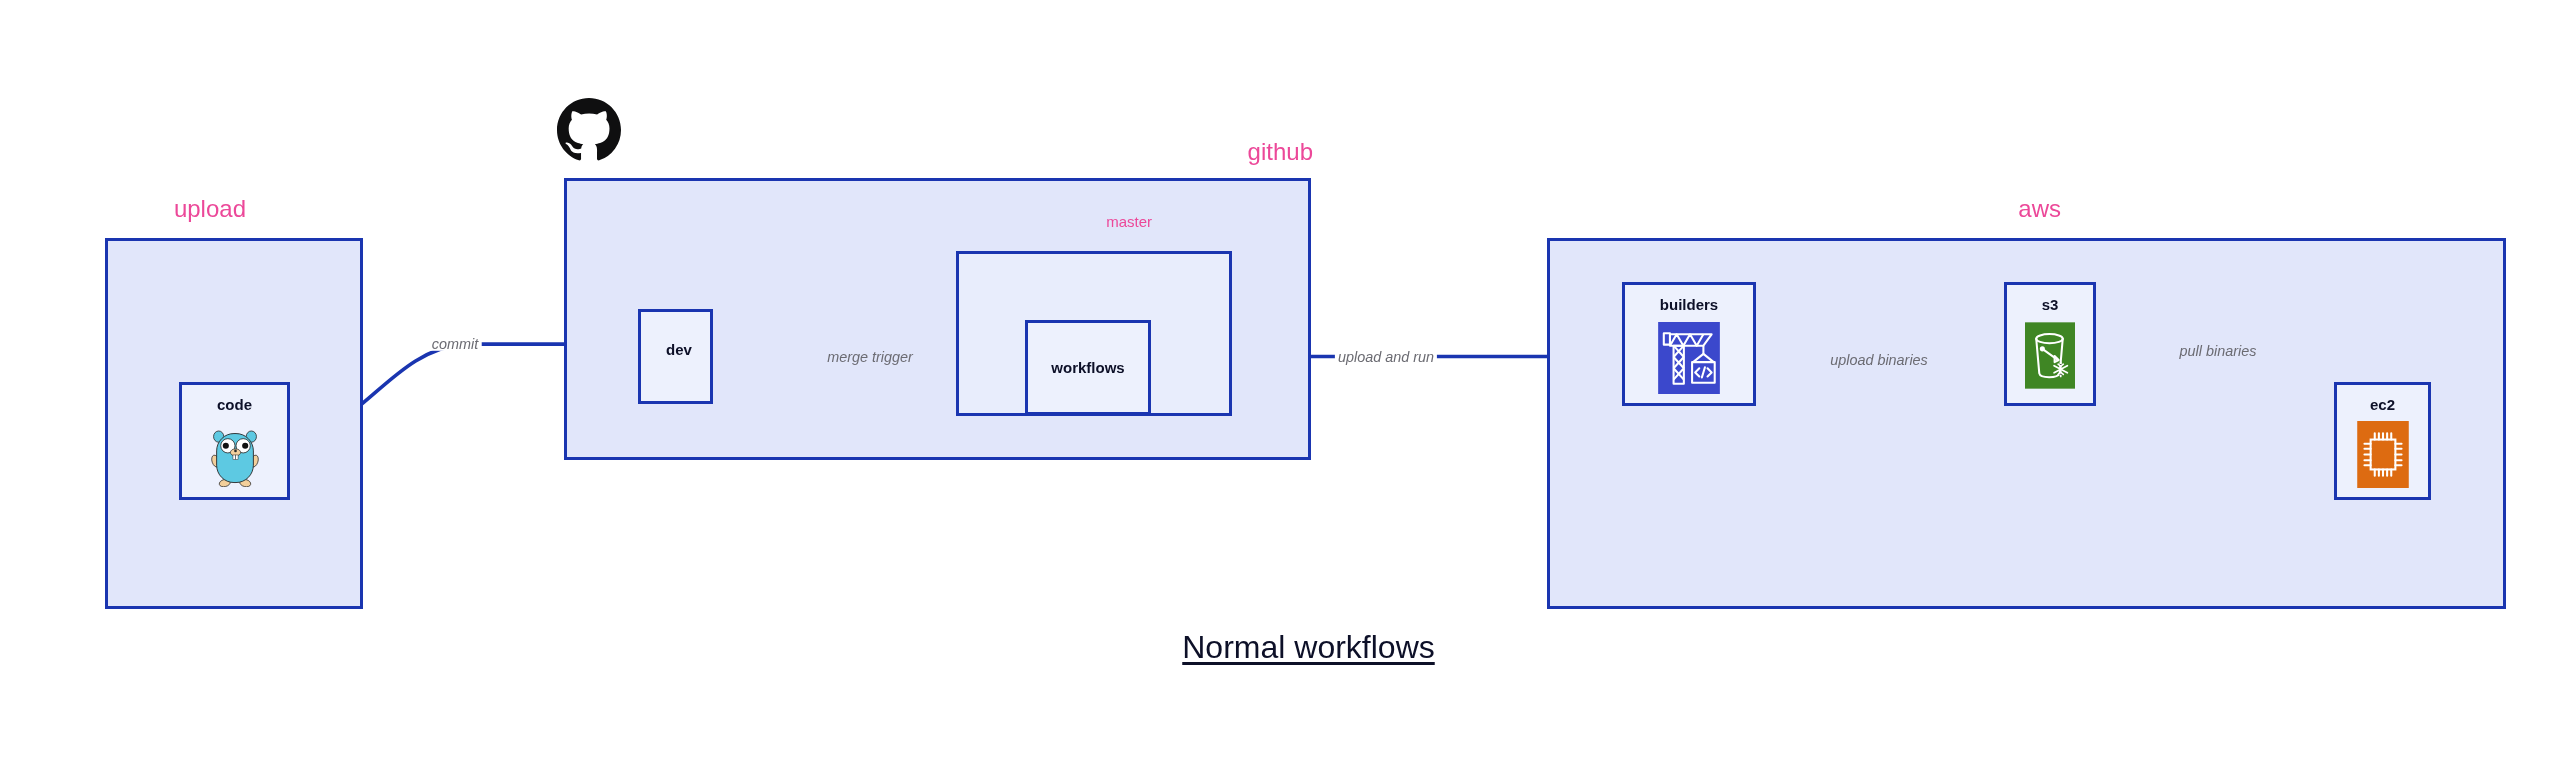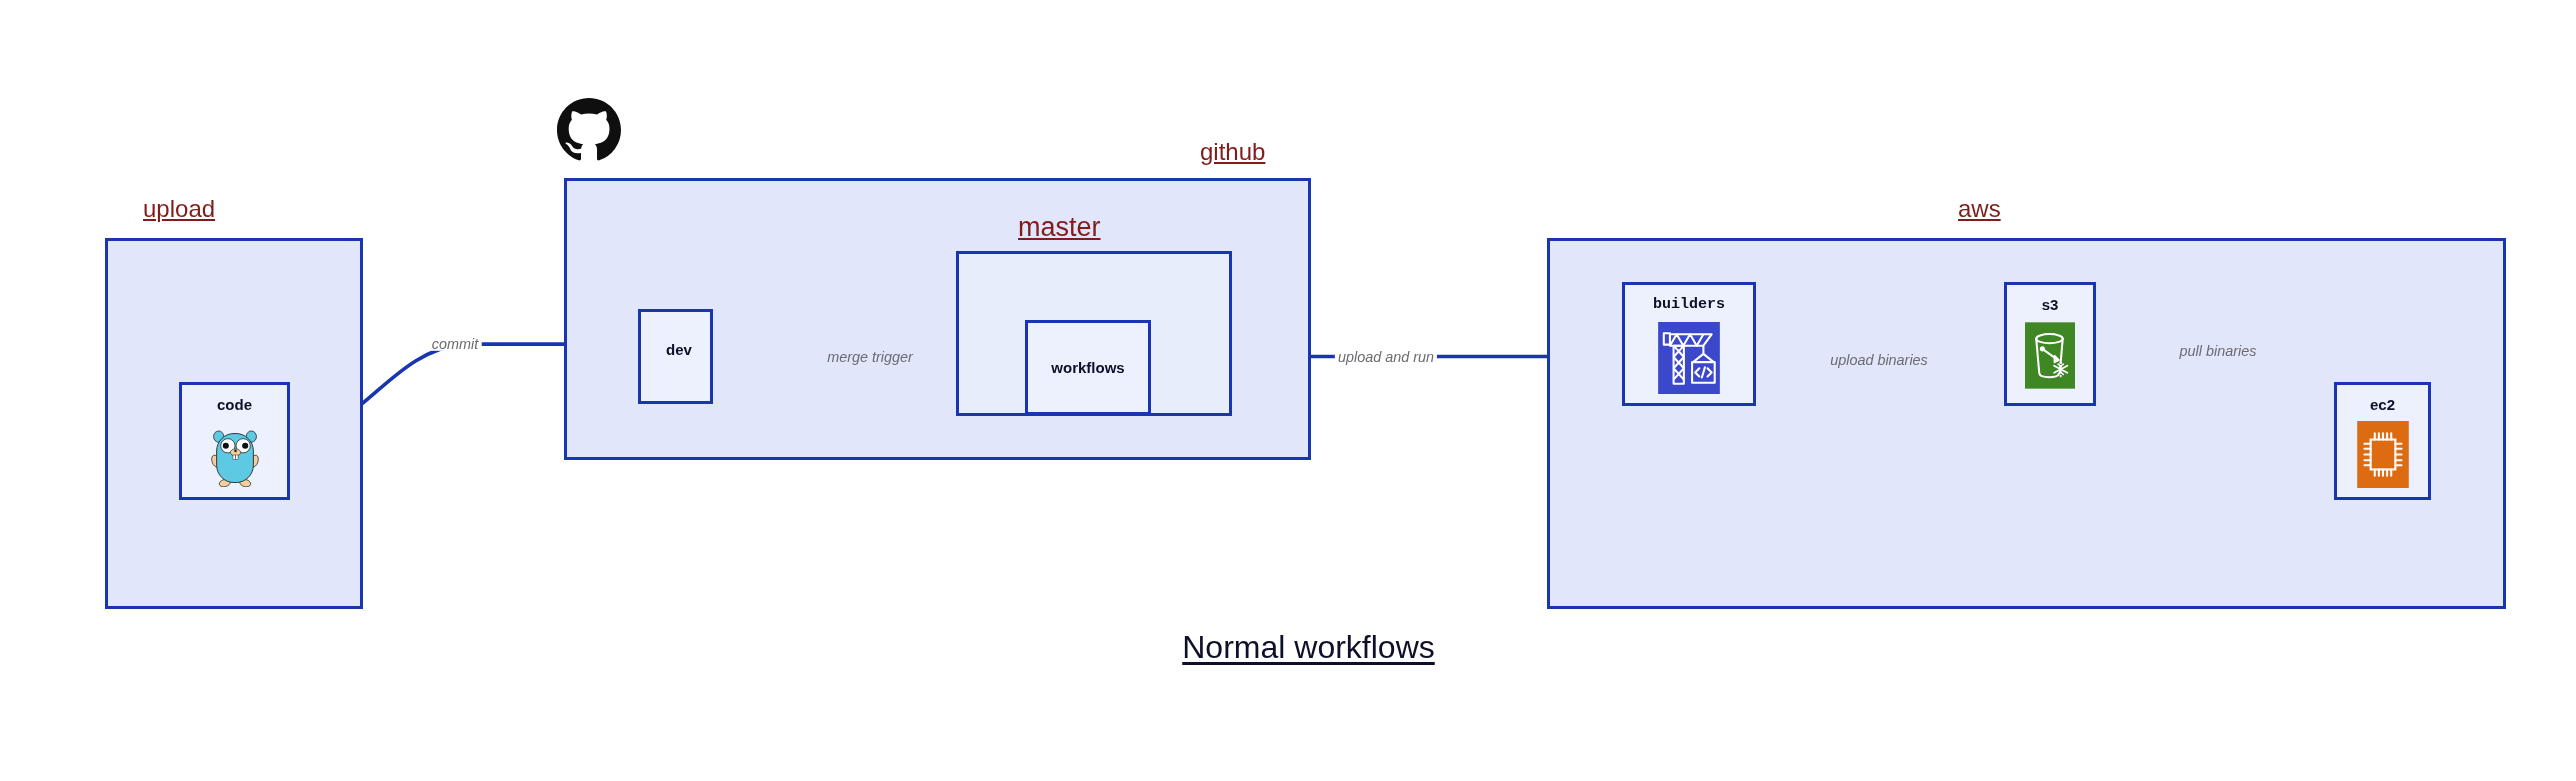--- a/index.html
+++ b/index.html
@@ -22,27 +22,26 @@
   }
   
   .group {
     position: absolute;
     background: #e1e6fa;
     border: 3.6px solid #1a35b0;
     box-sizing: border-box;
   }
   .group-label {
     position: absolute;
-    color: #7f1d1d;
+    color: #ec4899;
     font-size: 24px;
     font-weight: 400;
     white-space: nowrap;
-    text-align: left;
-    line-height: 1;
-    text-decoration: underline;
+    text-align: right;
+    line-height: 1;
   }
   
   .subgroup {
     position: absolute;
     background: #e8edfc;
     border: 3.1px solid #1a35b0;
     box-sizing: border-box;
   }
   
   .node {
@@ -184,34 +183,34 @@
     </svg>
   </div>
 
   <div class="group" style="left:564px; top:178px; width:747px; height:282px;">
   </div>
 
   <div class="node" style="left:638px; top:309px; width:75px; height:95px;">
     <div class="node-label" style="top:30px;padding-left:7px;">dev</div>
   </div>
 
-  <div class="group-label" style="left:1018px; top:214px; width:134px; font-size:27px;">master</div>
+  <div class="group-label" style="left:1018px; top:214px; width:134px; font-size:15px;">master</div>
   <div class="subgroup" style="left:956px; top:251px; width:276px; height:165px;">
   </div>
 
   <div class="node" style="left:1025px; top:320px; width:126px; height:95px;">
     <div class="node-label" style="top:37px;">workflows</div>
   </div>
 
   <div class="group-label" style="left:1958px; top:197px; width:103px;">aws</div>
   <div class="group" style="left:1547px; top:238px; width:959px; height:371px;">
   </div>
 
   <div class="node" style="left:1622px; top:282px; width:134px; height:124px;">
-    <div class="node-label" style="top:12.4px;font-family:Liberation Mono, monospace;">builders</div>
+    <div class="node-label" style="top:12.4px;">builders</div>
     <div class="node-icon" style="top:37px; width:62px; height:72px;">
       <svg viewBox="0 0 120 140" width="62" height="72">
         <rect x="0" y="0" width="120" height="140" fill="#3b48cc"></rect>
         <g fill="none" stroke="#ffffff" stroke-width="4" stroke-linejoin="round">
 
           <rect x="11" y="22" width="12" height="22"></rect>
 
           <path d="M 23 24 L 104 24 L 88 46 L 23 46 Z"></path>
           <path d="M 23 46 L 36 24 L 49 46 L 62 24 L 75 46 L 88 24"></path>
 

